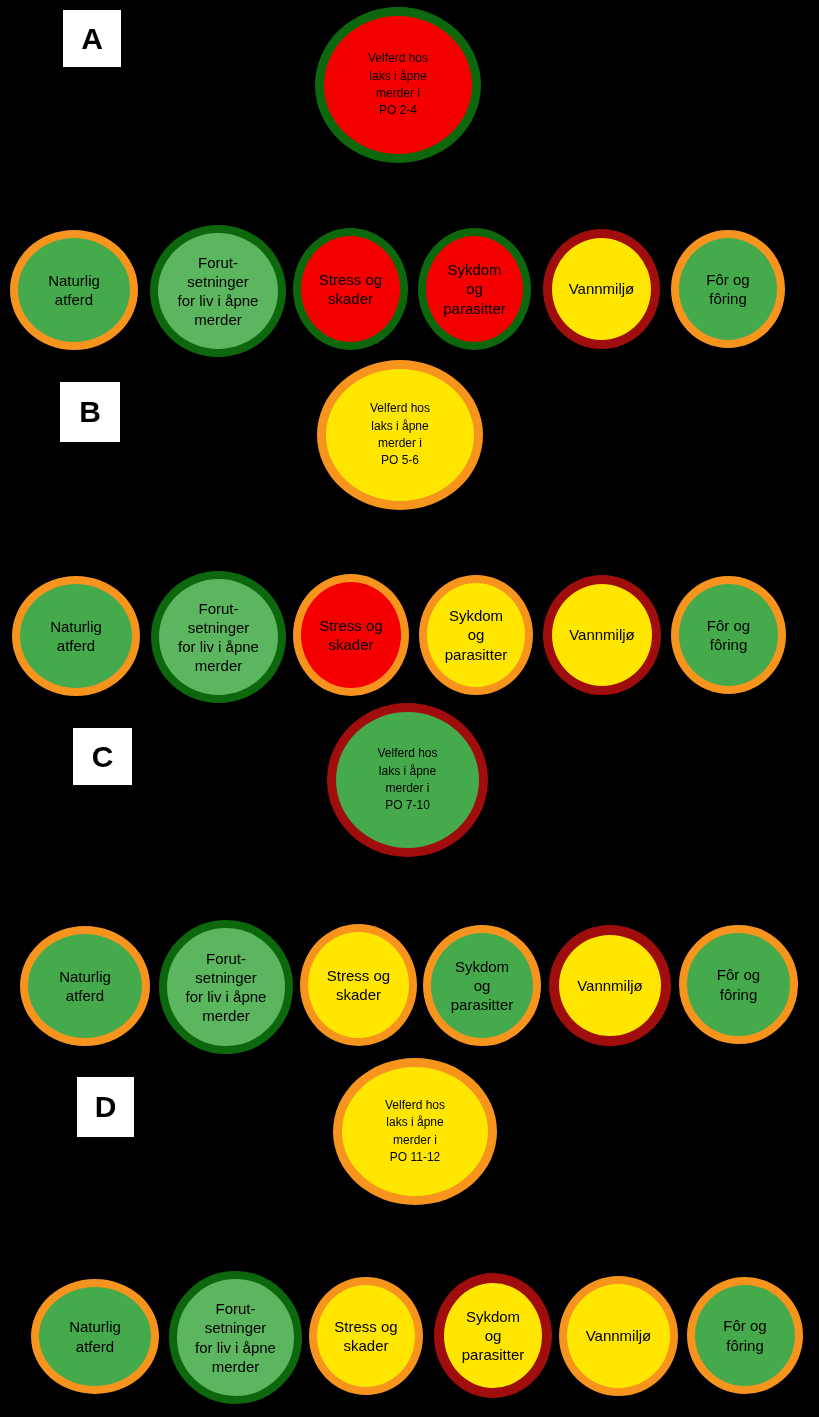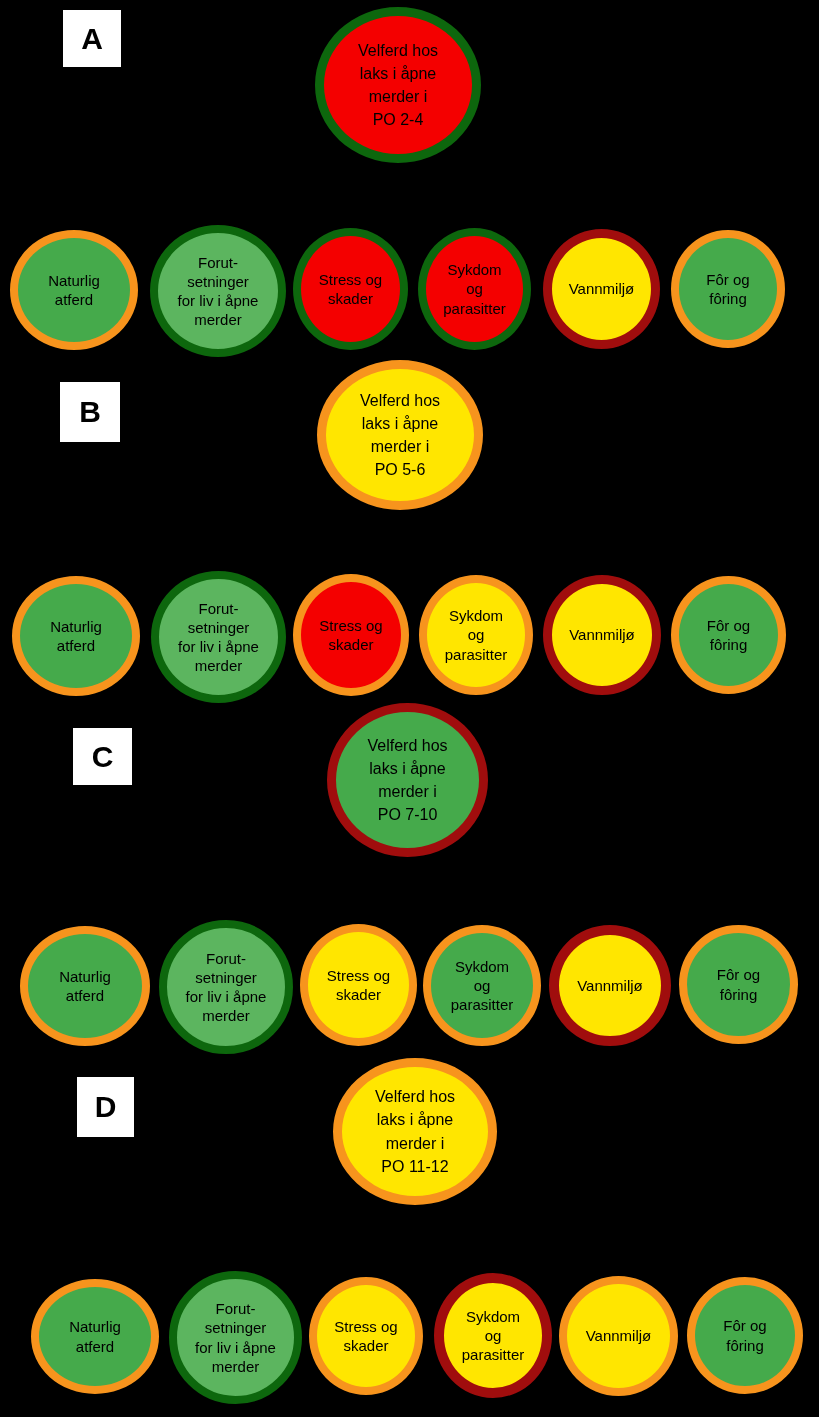--- a/index.html
+++ b/index.html
@@ -28,21 +28,21 @@
     border: 8px solid #000;
     display: flex;
     align-items: center;
     justify-content: center;
     text-align: center;
     white-space: pre-line;
     color: #000;
     font-size: 15px;
     line-height: 1.28;
   }
-  .circle.main { border-width: 9px; font-size: 16px; line-height: 1.45; }
+  .circle.main { border-width: 9px; font-size: 12px; line-height: 1.45; }
 
   
   .la  { left: 63px;  top: 10px;   width: 58px;  height: 57px; }
   .am  { left: 315px; top: 7px;    width: 166px; height: 156px; }
   .a1  { left: 10px;  top: 230px;  width: 128px; height: 120px; }
   .a2  { left: 150px; top: 225px;  width: 136px; height: 132px; }
   .a3  { left: 293px; top: 228px;  width: 115px; height: 122px; }
   .a4  { left: 418px; top: 228px;  width: 113px; height: 122px; }
   .a5  { left: 543px; top: 229px;  width: 117px; height: 120px; border-width: 9px; }
   .a6  { left: 671px; top: 230px;  width: 114px; height: 118px; }

